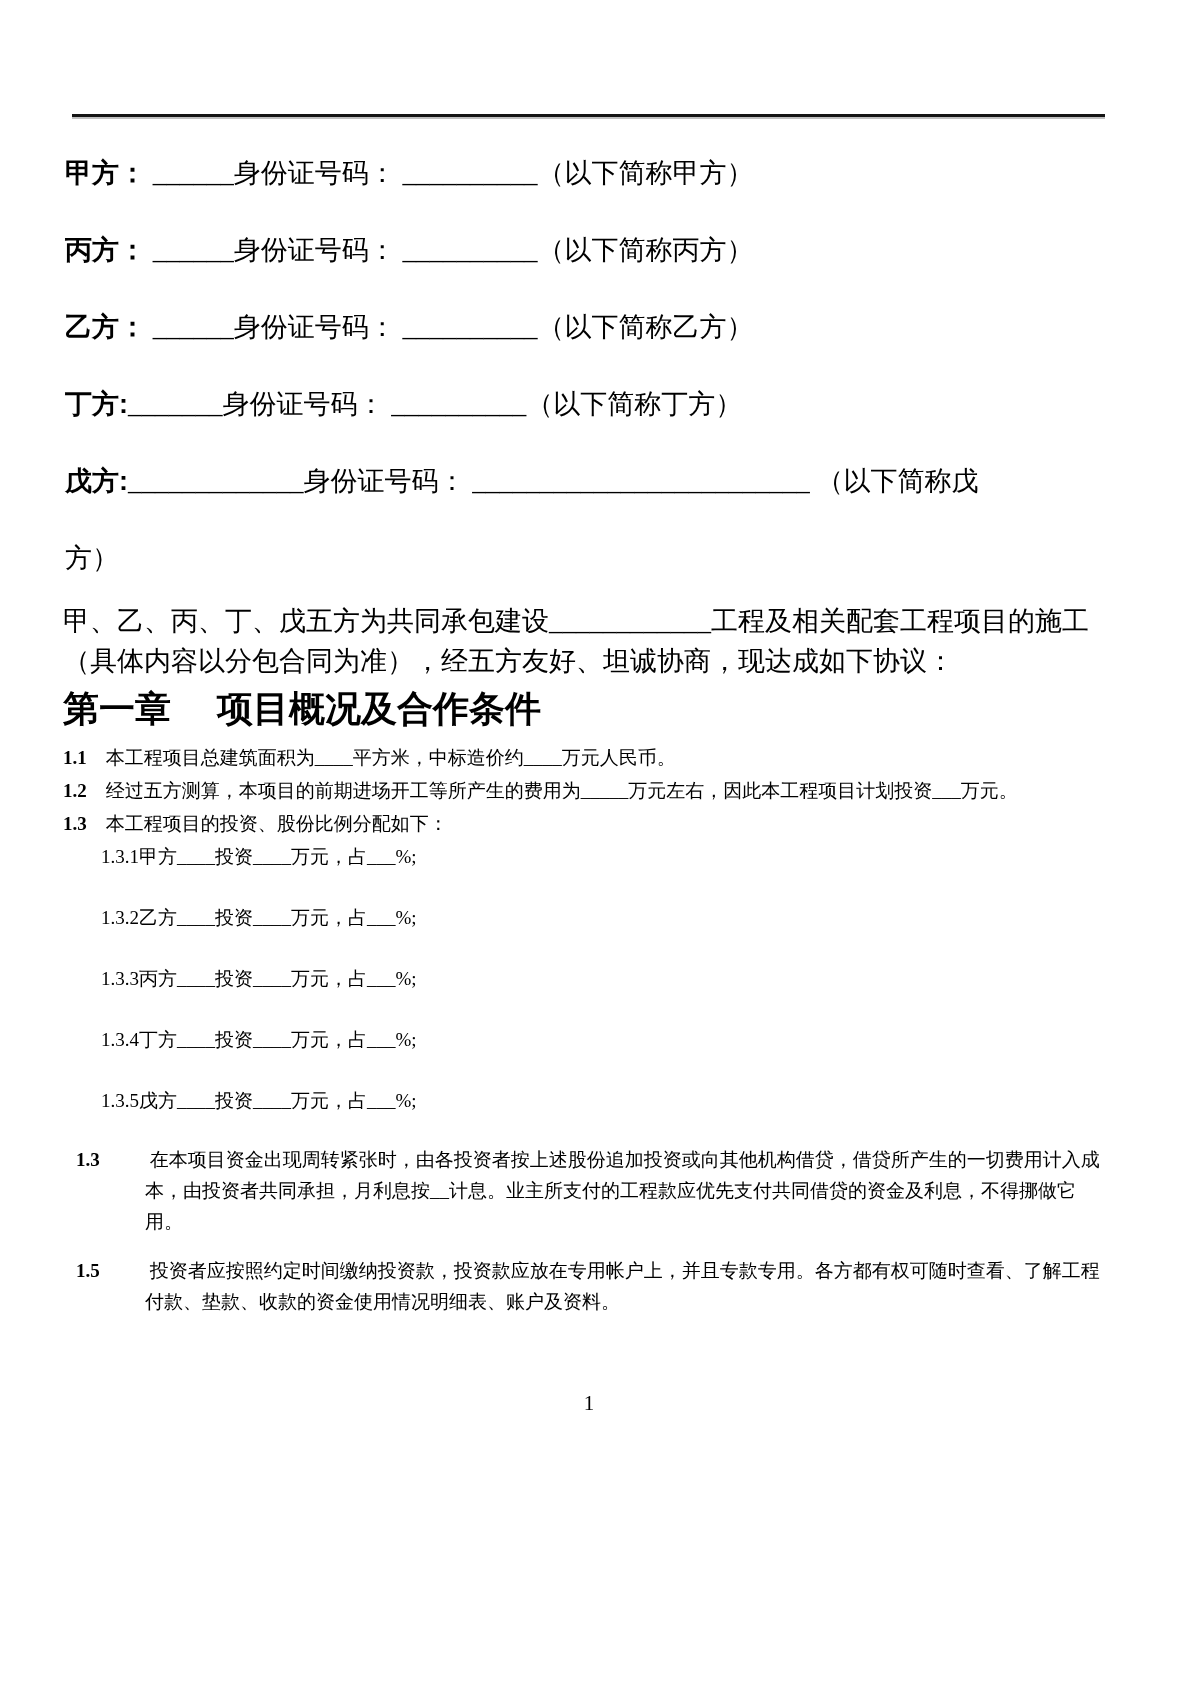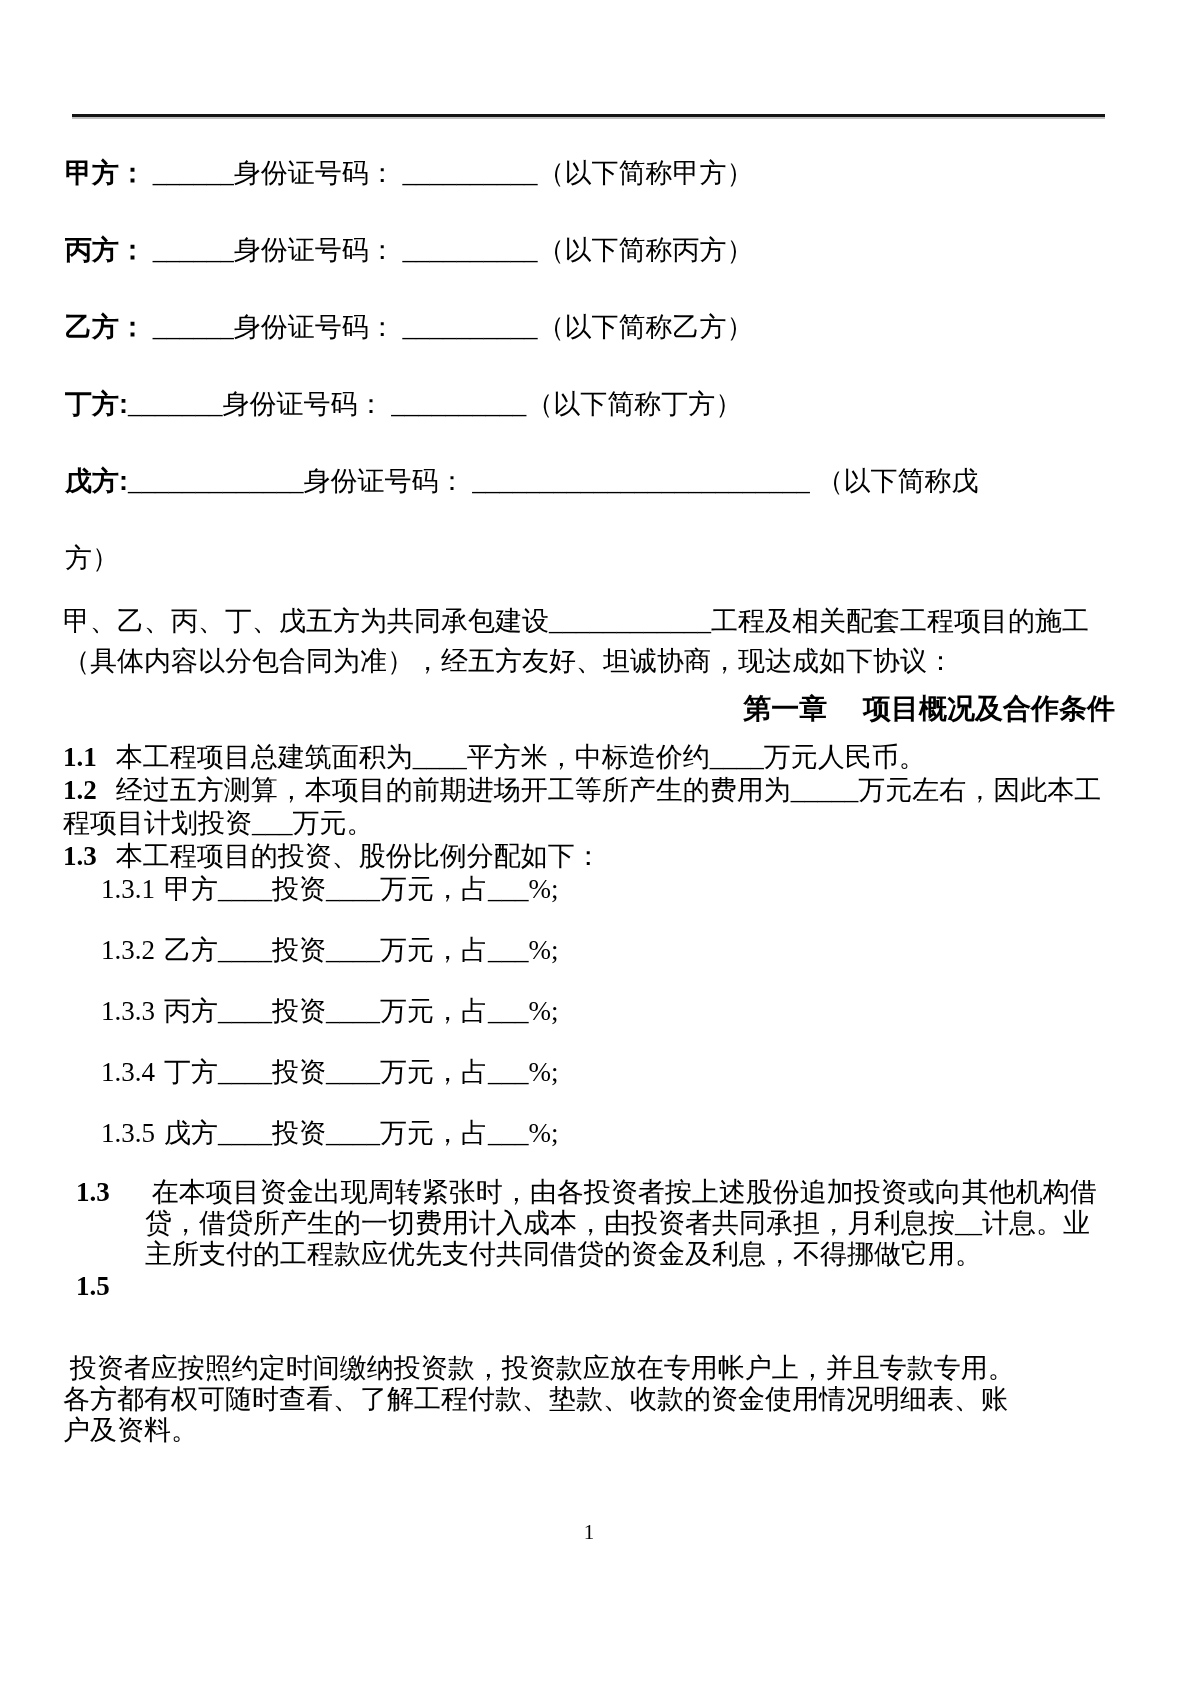--- a/index.html
+++ b/index.html
@@ -45,48 +45,48 @@
   }
   .party-rest { white-space: pre-wrap; }
   .intro {
     margin-top: 4px;
     font-size: 27px;
     line-height: 40px;
     white-space: pre-wrap;
   }
   .chapter-heading {
     margin-top: 5px;
-    text-align: right;
+    text-align: left;
     font-family: "Liberation Sans", "DejaVu Sans", sans-serif;
     font-weight: 700;
-    font-size: 28px;
+    font-size: 36px;
     line-height: 46px;
     white-space: pre-wrap;
   }
   .clauses {
     margin-top: 9px;
-    font-size: 27px;
+    font-size: 19px;
     line-height: 33px;
   }
   .clause .clause-num {
     font-weight: 700;
     margin-right: 19px;
   }
   .clause .clause-text { white-space: pre-wrap; }
   .subclauses { padding-left: 38px; }
   .subclause { margin-top: 28px; }
   .subclause:first-child { margin-top: 0; }
-  .subclause .sub-num { margin-right: 9px; }
+  .subclause .sub-num { }
   .subclause .sub-text { white-space: pre-wrap; }
   .clause-para {
     display: flex;
     margin-top: 27px;
     line-height: 31px;
   }
-  .clause-para + .clause-para { margin-top: 1px; flex-direction: column; }
+  .clause-para + .clause-para { margin-top: 18px; }
   .clause-para .para-num {
     font-weight: 700;
     flex: 0 0 82px;
     box-sizing: border-box;
     padding-left: 13px;
   }
   .clause-para .para-text {
     width: 960px;
     white-space: pre-wrap;
   }

